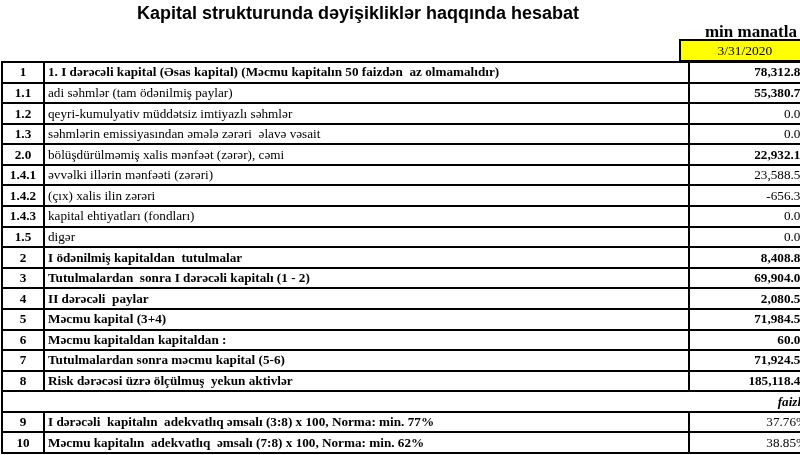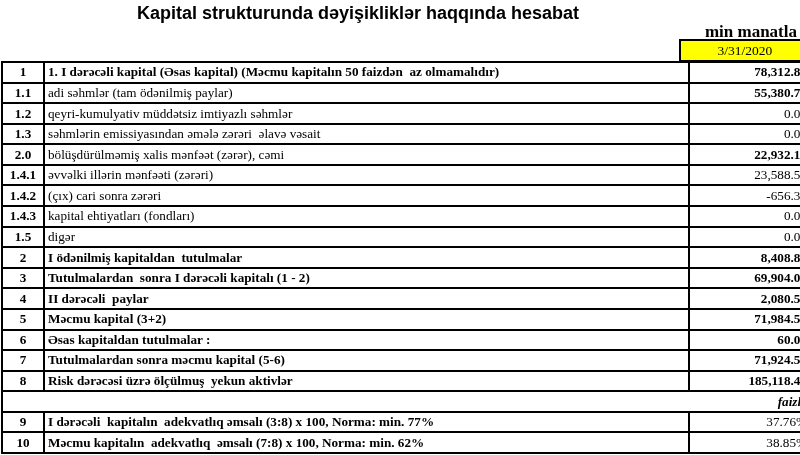--- a/index.html
+++ b/index.html
@@ -91,21 +91,21 @@
         <td class="label">bölüşdürülməmiş xalis mənfəət (zərər), cəmi</td>
         <td class="value b">22,932.17</td>
       </tr>
       <tr>
         <td class="num">1.4.1</td>
         <td class="label">əvvəlki illərin mənfəəti (zərəri)</td>
         <td class="value">23,588.52</td>
       </tr>
       <tr>
         <td class="num">1.4.2</td>
-        <td class="label">(çıx) cari sonra zərəri</td>
+        <td class="label">(çıx) xalis ilin zərəri</td>
         <td class="value">-656.35</td>
       </tr>
       <tr>
         <td class="num">1.4.3</td>
         <td class="label">kapital ehtiyatları (fondları)</td>
         <td class="value">0.00</td>
       </tr>
       <tr>
         <td class="num">1.5</td>
         <td class="label">digər</td>
@@ -121,26 +121,26 @@
         <td class="label b">Tutulmalardan  sonra I dərəcəli kapitalı (1 - 2)</td>
         <td class="value b">69,904.02</td>
       </tr>
       <tr>
         <td class="num">4</td>
         <td class="label b">II dərəcəli  paylar</td>
         <td class="value b">2,080.50</td>
       </tr>
       <tr>
         <td class="num">5</td>
-        <td class="label b">Məcmu kapital (3+2)</td>
+        <td class="label b">Məcmu kapital (3+4)</td>
         <td class="value b">71,984.52</td>
       </tr>
       <tr>
         <td class="num">6</td>
-        <td class="label b">Əsas kapitaldan tutulmalar :</td>
+        <td class="label b">Məcmu kapitaldan kapitaldan :</td>
         <td class="value b">60.00</td>
       </tr>
       <tr>
         <td class="num">7</td>
         <td class="label b">Tutulmalardan sonra məcmu kapital (5-6)</td>
         <td class="value b">71,924.52</td>
       </tr>
       <tr>
         <td class="num">8</td>
         <td class="label b">Risk dərəcəsi üzrə ölçülmuş  yekun aktivlər</td>

